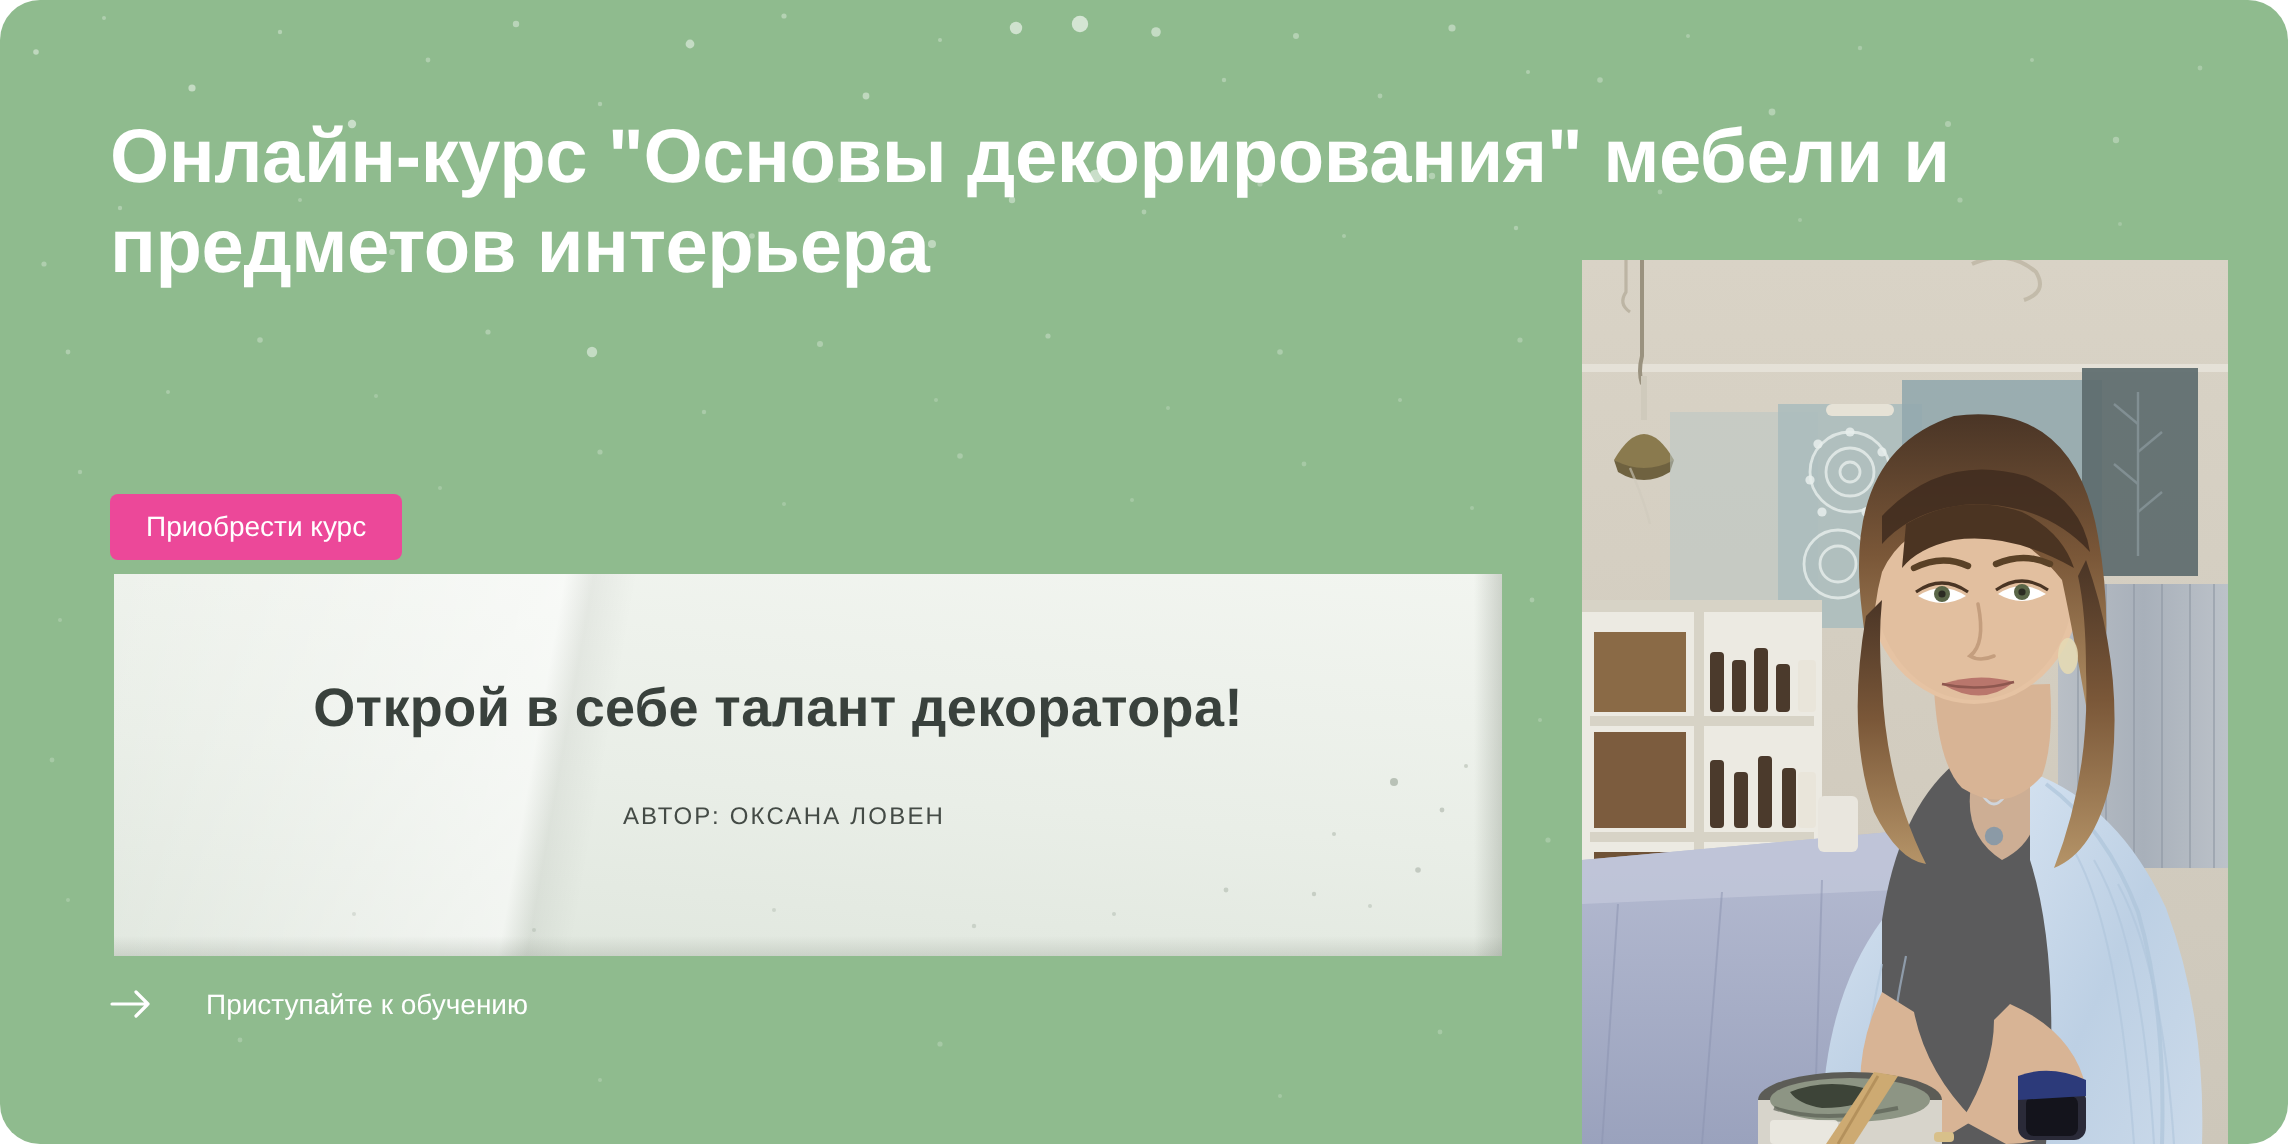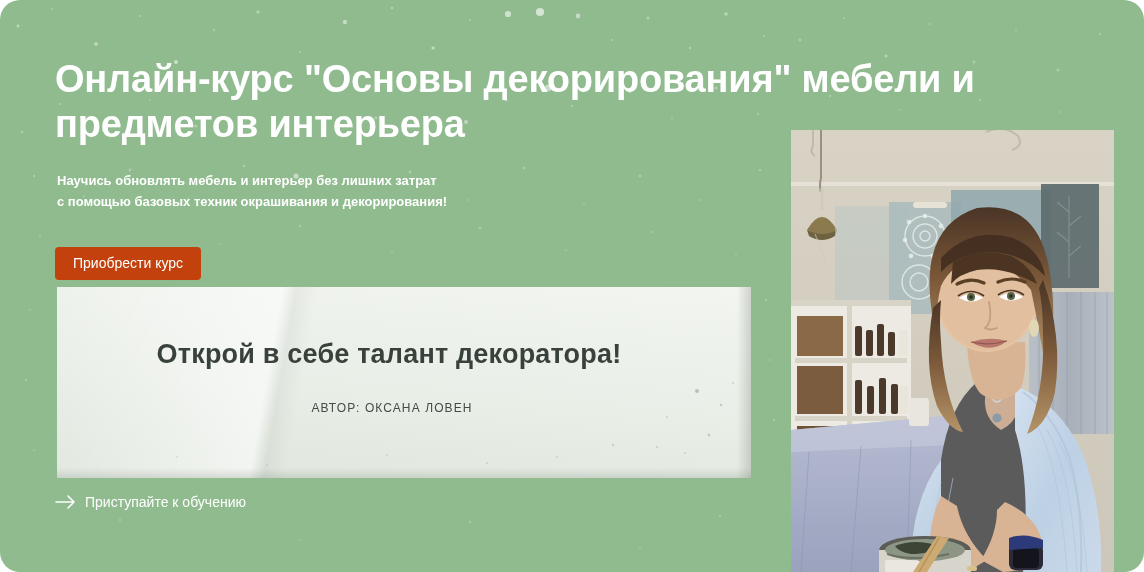--- a/index.html
+++ b/index.html
@@ -78,21 +78,21 @@
 
   .cta-button {
     position: absolute;
     left: 0px;
     top: 247px;
     padding: 0 18px;
     height: 33px;
     line-height: 33px;
     border: none;
     border-radius: 4px;
-    background: #c2410c;
+    background: #ec4899;
     color: #ffffff;
     font-family: "Liberation Sans", sans-serif;
     font-size: 14px;
     cursor: pointer;
     white-space: nowrap;
   }
 
   
   .poster {
     position: absolute;
@@ -150,21 +150,21 @@
     pointer-events: none;
   }
 
   
   .next-link {
     position: absolute;
     left: 0px;
     top: 494px;
     display: flex;
     align-items: center;
-    gap: 8px;
+    gap: 26px;
     color: #ffffff;
     font-size: 14px;
     text-decoration: none;
     cursor: pointer;
   }
   .next-link .arrow {
     display: inline-block;
     width: 22px;
     height: 16px;
     position: relative;
@@ -278,22 +278,20 @@
         <circle cx="720" cy="516" r="1.2" opacity=".22"></circle>
         <circle cx="830" cy="500" r="1" opacity=".18"></circle>
       </g>
     </svg>
 
     <div class="left-col">
 
       <h1 class="hero-title">Онлайн-курс "Основы декорирования" мебели и
 предметов интерьера</h1>
 
-      <p class="hero-sub">Научись обновлять мебель и интерьер без лишних затрат
-с помощью базовых техник окрашивания и декорирования!</p>
 
       <button class="cta-button">Приобрести курс</button>
 
       <div class="poster">
         <div class="poster-paper"></div>
         <svg class="poster-speck" width="694" height="191" viewBox="0 0 694 191" aria-hidden="true">
           <g fill="#7d8a7b">
             <circle cx="640" cy="104" r="2.0" opacity=".45"></circle>
             <circle cx="664" cy="118" r="1.2" opacity=".35"></circle>
             <circle cx="610" cy="130" r="1.0" opacity=".3"></circle>

